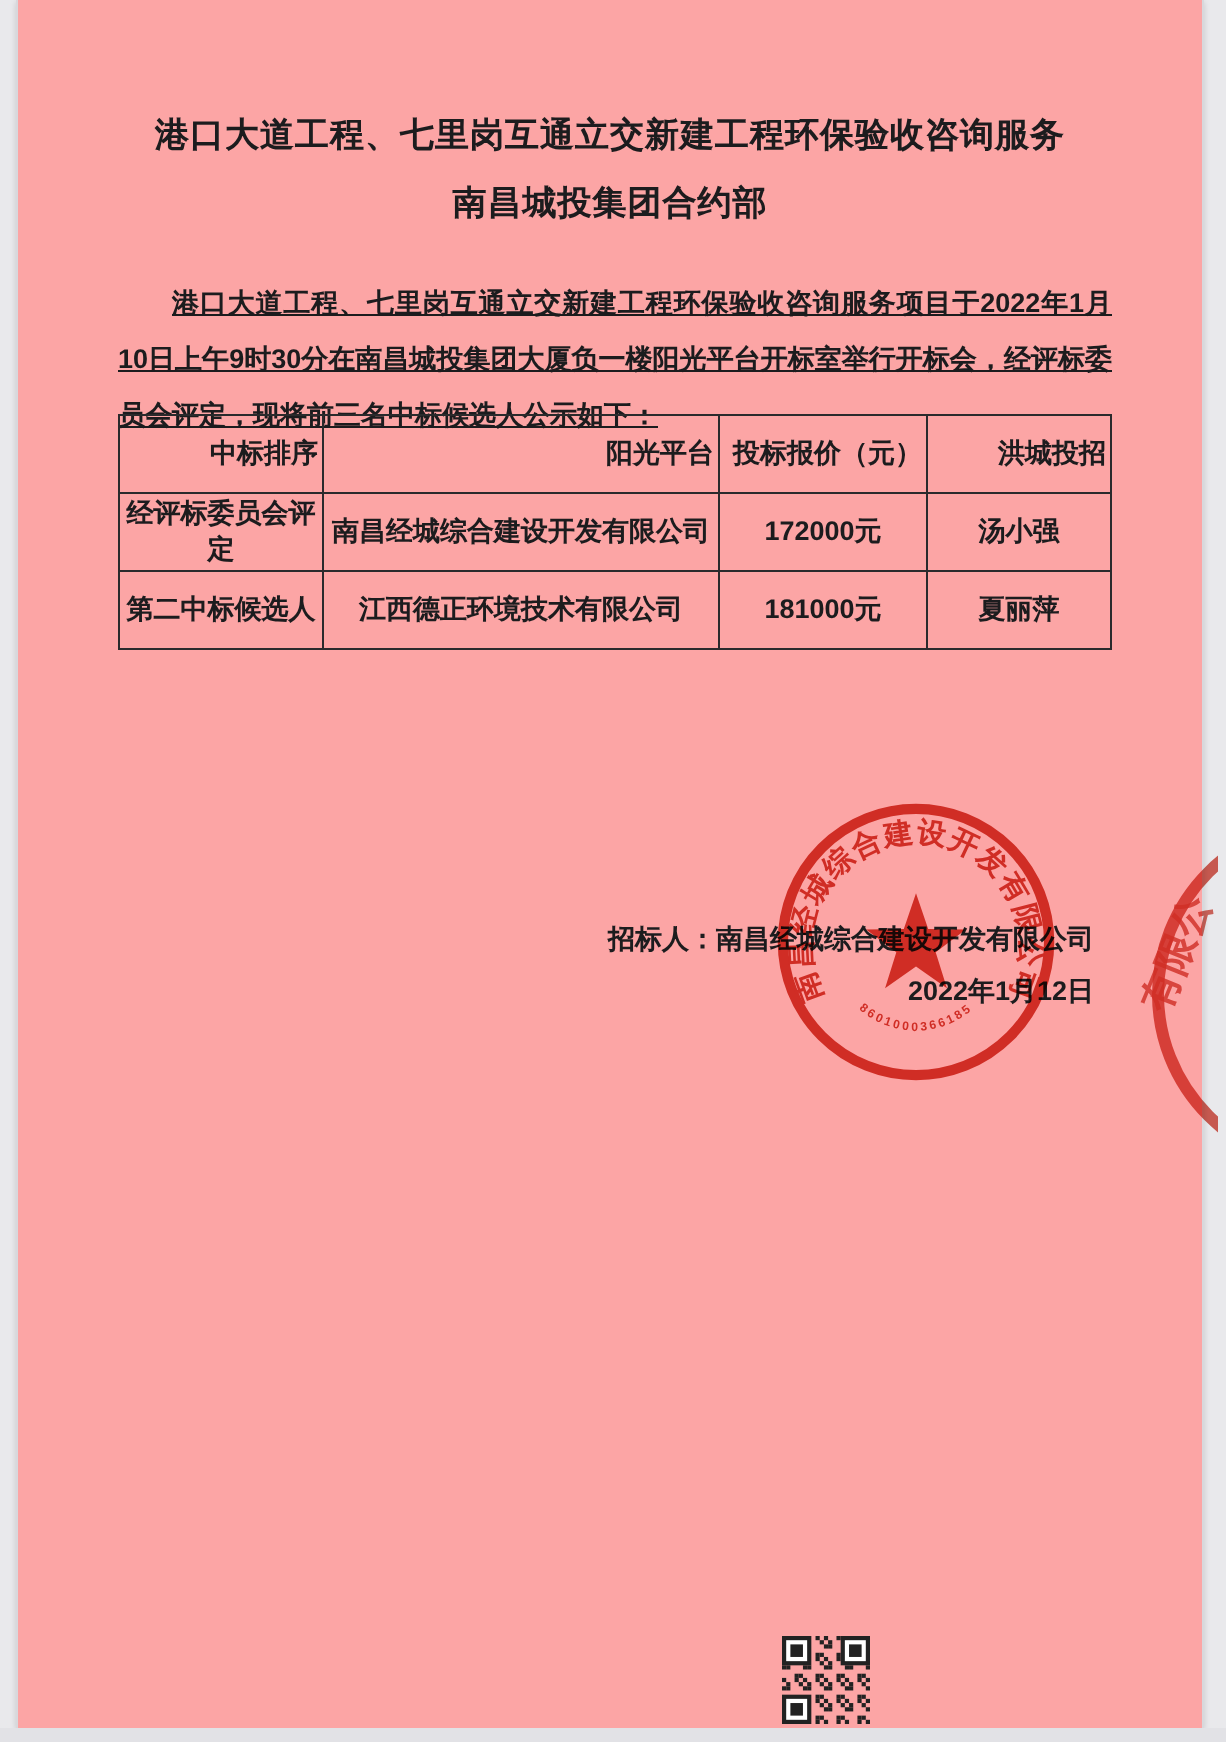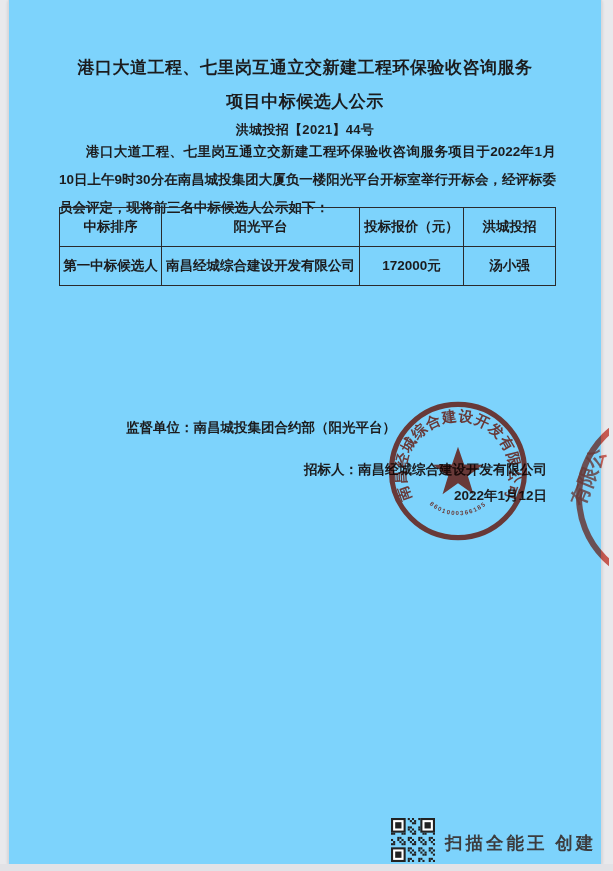--- a/index.html
+++ b/index.html
@@ -6,47 +6,47 @@
   body{
     width:613px;height:871px;
     background:#e9e9ec;
     font-family:"Liberation Sans","DejaVu Sans",sans-serif;
     color:#1c1c1e;
     position:relative;
     overflow:hidden;
   }
   .page{
     position:absolute;left:8px;top:0;width:592px;height:864px;
-    background:#7dd3fc;
+    background:#fca5a5;
     border-left:1px solid #d8d8dc;
     border-right:1px solid #d8d8dc;
     box-shadow:0 1px 3px rgba(0,0,0,.15);
   }
   .abs{position:absolute;}
   .center{left:0;width:100%;text-align:center;}
   .title{font-size:17px;font-weight:700;letter-spacing:.5px;}
   .docnum{font-size:13px;font-weight:700;letter-spacing:.3px;}
-  .body-text{font-size:13.5px;font-weight:600;line-height:28px;}
+  .body-text{font-size:13.5px;font-weight:600;line-height:28px;text-decoration:underline;}
   .intro{left:50px;width:497px;text-align:justify;text-indent:2em;}
   .notice{left:50px;width:500px;text-align:justify;text-indent:2em;line-height:27px;}
   table.bid{
     border-collapse:collapse;
     position:absolute;left:50px;top:207px;
     width:496px;
     table-layout:fixed;
   }
   table.bid th,table.bid td{
     border:1.6px solid #2a2a2c;
     height:38px;
     text-align:center;
     vertical-align:middle;
     font-size:13.5px;
     padding:0 2px;
   }
-  table.bid th{font-weight:700;}
+  table.bid th{font-weight:700;text-align:right;}
   table.bid td{font-weight:600;}
   .col-rank{width:102px;}
   .col-name{width:198px;}
   .col-price{width:104px;}
   .col-manager{width:92px;}
   .info-line{font-size:13.5px;font-weight:600;}
   .right-align{text-align:right;}
   .seal-svg{mix-blend-mode:multiply;opacity:.92;}
   .scan-label{
     font-size:17.5px;font-weight:600;color:#3c3c3e;letter-spacing:3px;
@@ -55,53 +55,57 @@
     position:absolute;left:0;top:864px;width:613px;height:7px;background:#e2e2e6;
   }
 </style>
 </head>
 <body>
 
 <div class="page">
 
   <div class="abs center title" style="top:56px">港口大道工程、七里岗互通立交新建工程环保验收咨询服务</div>
 
-  <div class="abs center title" style="top:90px">项目中标候选人公示</div>
-
-  <div class="abs center docnum" style="top:121px">洪城投招【2021】44号</div>
+  <div class="abs center title" style="top:90px">南昌城投集团合约部</div>
+
 
   <div class="abs body-text intro" style="top:138px">港口大道工程、七里岗互通立交新建工程环保验收咨询服务项目于2022年1月10日上午9时30分在南昌城投集团大厦负一楼阳光平台开标室举行开标会，经评标委员会评定，现将前三名中标候选人公示如下：</div>
 
   <table class="bid">
     <colgroup>
       <col class="col-rank">
         <col class="col-name">
         <col class="col-price">
         <col class="col-manager">
     </colgroup>
     <thead>
       <tr>
         <th>中标排序</th>
         <th>阳光平台</th>
         <th>投标报价（元）</th>
         <th>洪城投招</th>
       </tr>
     </thead>
     <tbody>
       <tr>
-        <td>第一中标候选人</td>
+        <td>经评标委员会评定</td>
         <td>南昌经城综合建设开发有限公司</td>
         <td>172000元</td>
         <td>汤小强</td>
       </tr>
+      <tr>
+        <td>第二中标候选人</td>
+        <td>江西德正环境技术有限公司</td>
+        <td>181000元</td>
+        <td>夏丽萍</td>
+      </tr>
     </tbody>
   </table>
 
 
-  <div class="abs info-line" style="top:419px;left:117px">监督单位：南昌城投集团合约部（阳光平台）</div>
 
 
   <div class="abs info-line right-align" style="top:461px;right:54px;width:300px">招标人：南昌经城综合建设开发有限公司</div>
 
   <div class="abs info-line right-align" style="top:487px;right:54px;width:200px">2022年1月12日</div>
 
   <svg class="abs seal-svg" style="left:374px;top:396px" width="150" height="150" viewBox="0 0 160 160">
     <defs>
       <path id="sealArcTop" d="M 33.5 114 A 56 56 0 1 1 126.5 114" fill="none"></path>
       <path id="sealArcBottom" d="M 40 104 A 46 46 0 0 0 120 104" fill="none"></path>
@@ -220,17 +224,16 @@
         <rect x="4" y="4" width="6" height="6"></rect>
         <rect x="28" y="0" width="14" height="14"></rect>
         <rect fill="#fff" x="30" y="2" width="10" height="10"></rect>
         <rect x="32" y="4" width="6" height="6"></rect>
         <rect x="0" y="28" width="14" height="14"></rect>
         <rect fill="#fff" x="2" y="30" width="10" height="10"></rect>
         <rect x="4" y="32" width="6" height="6"></rect>
       </g>
     </svg>
 
-  <div class="abs scan-label" style="left:436px;top:831px">扫描全能王 创建</div>
 
 </div>
 
 <div class="bottom-strip"></div>
 
 </body></html>

